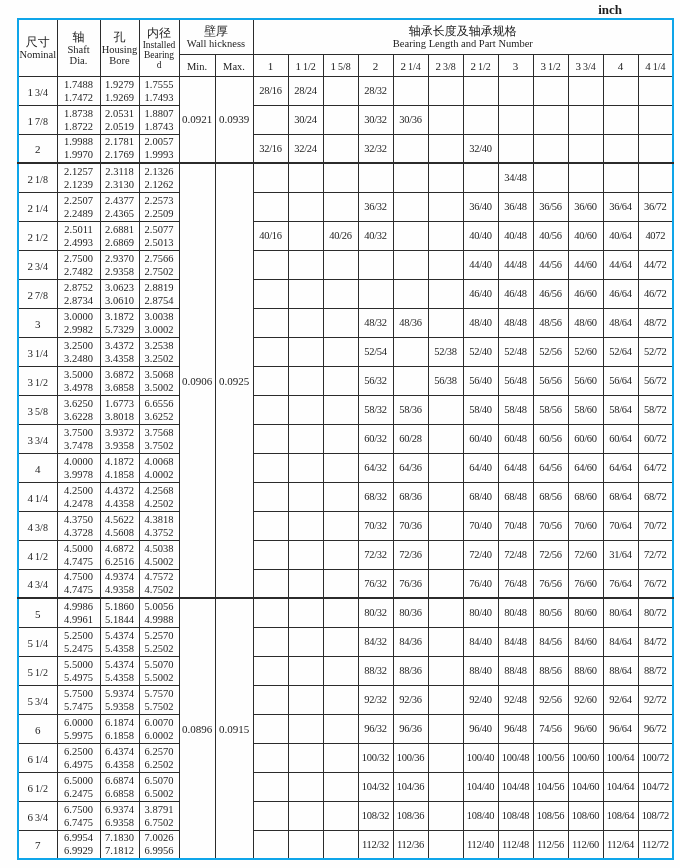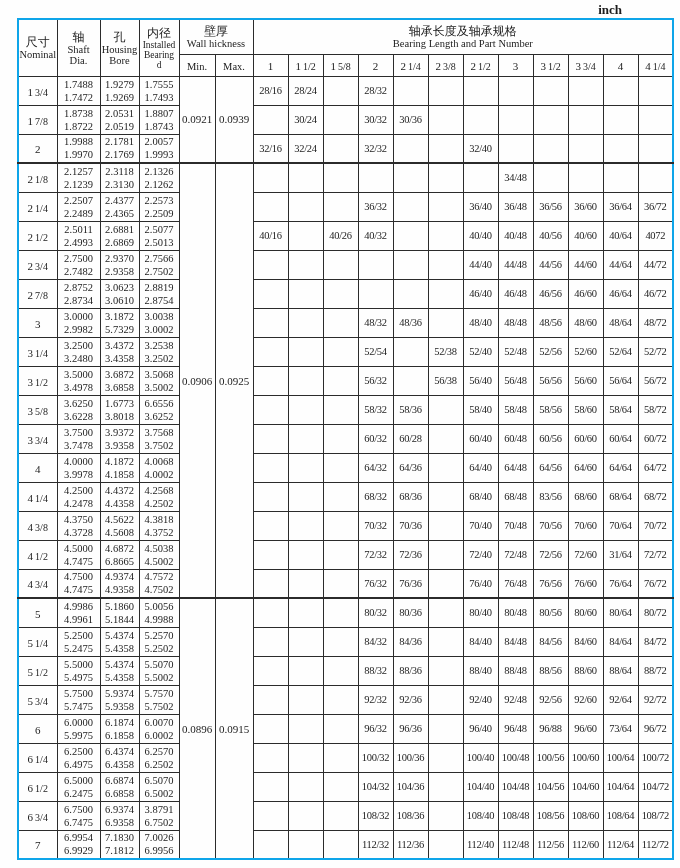--- a/index.html
+++ b/index.html
@@ -502,21 +502,21 @@
             <div class="cell-line">4.2502</div>
           </td>
           <td class="bearing-val"></td>
           <td class="bearing-val"></td>
           <td class="bearing-val"></td>
           <td class="bearing-val">68/32</td>
           <td class="bearing-val">68/36</td>
           <td class="bearing-val"></td>
           <td class="bearing-val">68/40</td>
           <td class="bearing-val">68/48</td>
-          <td class="bearing-val">83/56</td>
+          <td class="bearing-val">68/56</td>
           <td class="bearing-val">68/60</td>
           <td class="bearing-val">68/64</td>
           <td class="bearing-val">68/72</td>
         </tr>
         <tr>
           <td><span class="nominal-label">4</span><span class="frac"> 3/8</span></td>
           <td>
             <div class="cell-line">4.3750</div>
             <div class="cell-line">4.3728</div>
           </td>
@@ -542,21 +542,21 @@
           <td class="bearing-val">70/72</td>
         </tr>
         <tr>
           <td><span class="nominal-label">4</span><span class="frac"> 1/2</span></td>
           <td>
             <div class="cell-line">4.5000</div>
             <div class="cell-line">4.7475</div>
           </td>
           <td>
             <div class="cell-line">4.6872</div>
-            <div class="cell-line">6.8665</div>
+            <div class="cell-line">6.2516</div>
           </td>
           <td>
             <div class="cell-line">4.5038</div>
             <div class="cell-line">4.5002</div>
           </td>
           <td class="bearing-val"></td>
           <td class="bearing-val"></td>
           <td class="bearing-val"></td>
           <td class="bearing-val">72/32</td>
           <td class="bearing-val">72/36</td>
@@ -720,23 +720,23 @@
             <div class="cell-line">6.0002</div>
           </td>
           <td class="bearing-val"></td>
           <td class="bearing-val"></td>
           <td class="bearing-val"></td>
           <td class="bearing-val">96/32</td>
           <td class="bearing-val">96/36</td>
           <td class="bearing-val"></td>
           <td class="bearing-val">96/40</td>
           <td class="bearing-val">96/48</td>
-          <td class="bearing-val">96/88</td>
+          <td class="bearing-val">74/56</td>
           <td class="bearing-val">96/60</td>
-          <td class="bearing-val">73/64</td>
+          <td class="bearing-val">96/64</td>
           <td class="bearing-val">96/72</td>
         </tr>
         <tr>
           <td><span class="nominal-label">6</span><span class="frac"> 1/4</span></td>
           <td>
             <div class="cell-line">6.2500</div>
             <div class="cell-line">6.4975</div>
           </td>
           <td>
             <div class="cell-line">6.4374</div>

